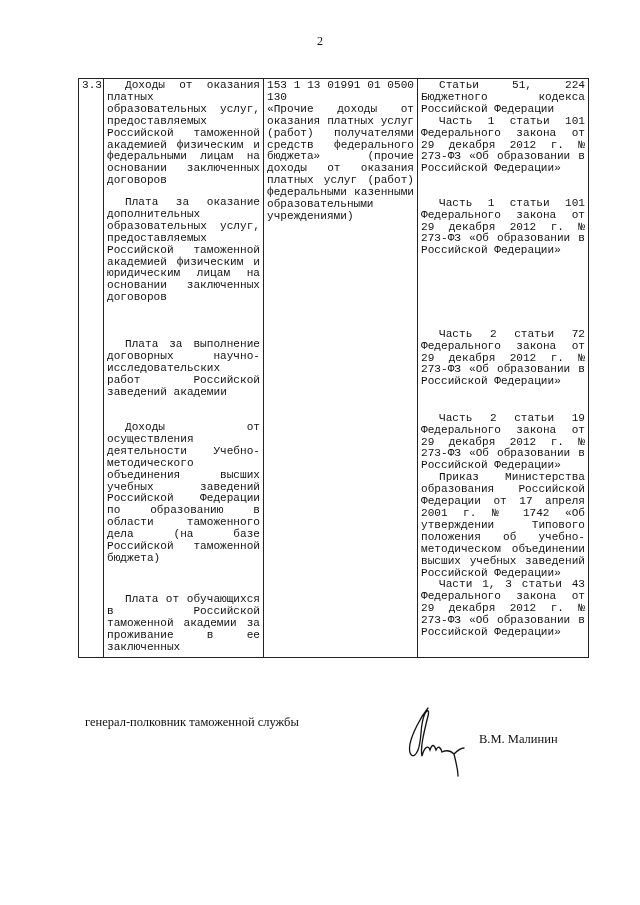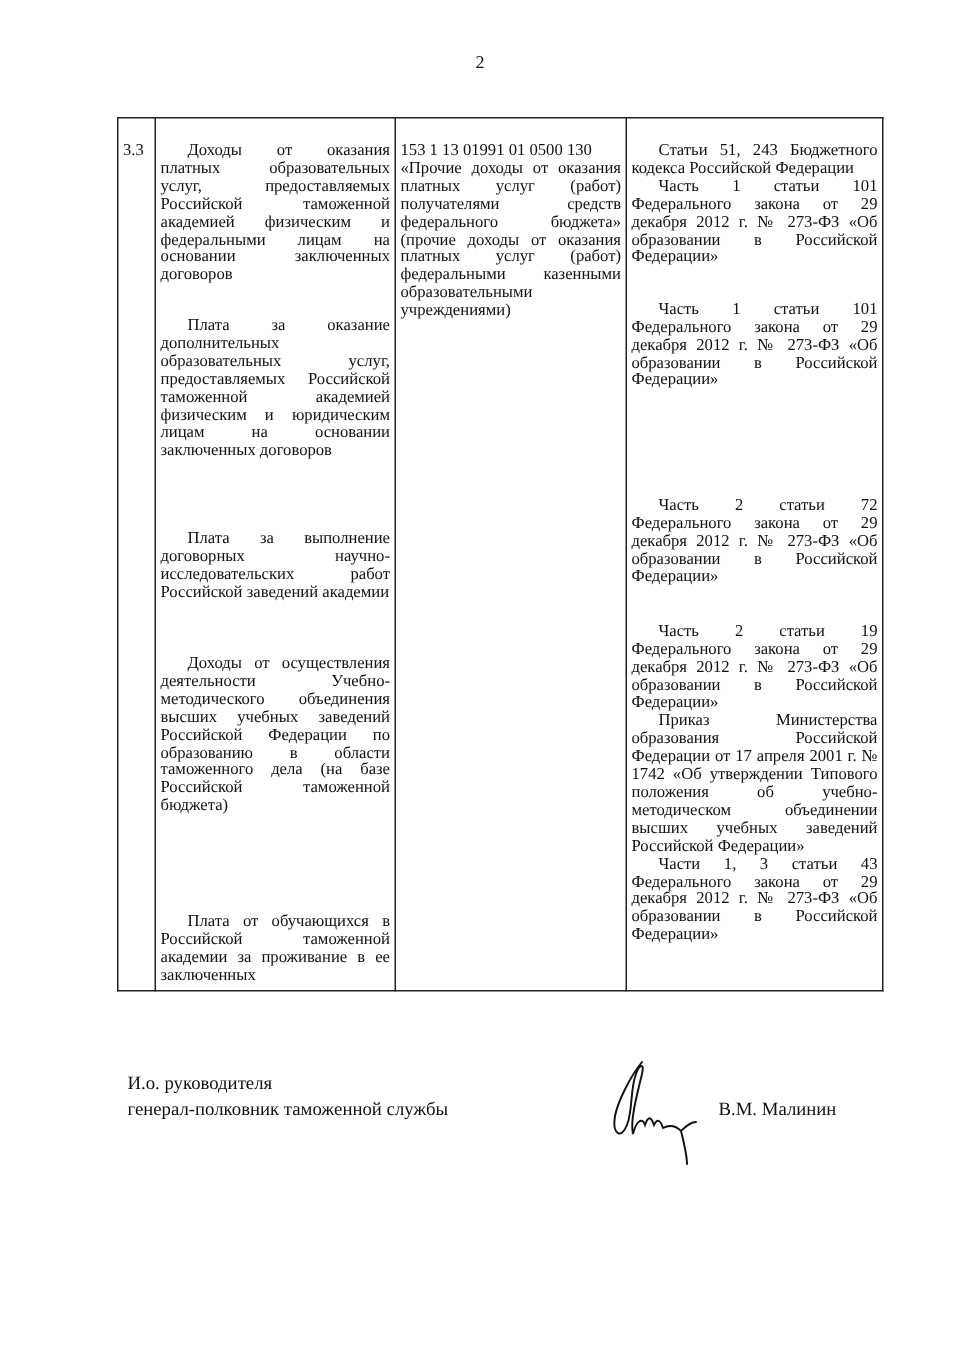--- a/index.html
+++ b/index.html
@@ -1,21 +1,21 @@
 <!DOCTYPE html>
 <html><head>
 <meta charset="utf-8">
 <style>
   html, body { margin:0; padding:0; background:#ffffff; }
   body { width:640px; height:905px; position:relative; overflow:hidden;
          font-family:"Liberation Serif","DejaVu Serif",serif; color:#111; }
   .page-num { position:absolute; top:34px; left:0; width:640px; text-align:center; font-size:12px; }
   table.main { position:absolute; left:78px; top:78px; width:510px; border-collapse:collapse;
                font-size:11.1px; line-height:11.9px; table-layout:fixed; }
-  table.main td { border:1.3px solid #222; vertical-align:top; padding:16px 3px 3px 3px; }
+  table.main td { border:1.3px solid #222; vertical-align:top; padding:1px 3px 3px 3px;font-family:Liberation Mono, monospace; }
   col.c1 { width:25px; } col.c2 { width:160px; } col.c3 { width:154px; } col.c4 { width:171px; }
   .blk { text-align:justify; text-align-last:left; text-indent:18px; }
   .num { text-indent:0; padding-left:2px; }
   .footer { position:absolute; left:85px; top:714px; font-size:12.5px; line-height:17px; }
   .name { position:absolute; left:479px; top:732px; font-size:12.5px; }
   .sig { position:absolute; left:398px; top:704px; width:72px; height:74px; }
 </style>
 </head>
 <body>
 
@@ -36,34 +36,33 @@
       <div class="blk" style="height:142px">Плата за оказание дополнительных образовательных услуг, предоставляемых Российской таможенной академией физическим и юридическим лицам на основании заключенных договоров</div>
       <div class="blk" style="height:83px">Плата за выполнение договорных научно-исследовательских работ Российской заведений академии</div>
       <div class="blk" style="height:172px">Доходы от осуществления деятельности Учебно-методического объединения высших учебных заведений Российской Федерации по образованию в области таможенного дела (на базе Российской таможенной бюджета)</div>
       <div class="blk">Плата от обучающихся в Российской таможенной академии за проживание в ее заключенных</div>
     </td>
     <td>
       <div style="text-align:justify">153 1 13 01991 01 0500 130</div>
       <div style="text-align:justify">«Прочие доходы от оказания платных услуг (работ) получателями средств федерального бюджета» (прочие доходы от оказания платных услуг (работ) федеральными казенными образовательными учреждениями)</div>
     </td>
     <td>
-      <div class="blk">Статьи 51, 243 Бюджетного кодекса Российской Федерации</div>
+      <div class="blk">Статьи 51, 224 Бюджетного кодекса Российской Федерации</div>
       <div class="blk" style="height:82px">Часть 1 статьи 101 Федерального закона от 29 декабря 2012 г. № 273-ФЗ «Об образовании в Российской Федерации»</div>
       <div class="blk" style="height:131px">Часть 1 статьи 101 Федерального закона от 29 декабря 2012 г. № 273-ФЗ «Об образовании в Российской Федерации»</div>
       <div class="blk" style="height:84px">Часть 2 статьи 72 Федерального закона от 29 декабря 2012 г. № 273-ФЗ «Об образовании в Российской Федерации»</div>
       <div class="blk">Часть 2 статьи 19 Федерального закона от 29 декабря 2012 г. № 273-ФЗ «Об образовании в Российской Федерации»</div>
       <div class="blk">Приказ Министерства образования Российской Федерации от 17 апреля 2001 г. № 1742 «Об утверждении Типового положения об учебно-методическом объединении высших учебных заведений Российской Федерации»</div>
       <div class="blk">Части 1, 3 статьи 43 Федерального закона от 29 декабря 2012 г. № 273-ФЗ «Об образовании в Российской Федерации»</div>
     </td>
   </tr>
 </tbody>
   </table>
 
 <div class="footer">
-  <div>И.о. руководителя</div>
   <div>генерал-полковник таможенной службы</div>
 </div>
 
 <svg class="sig" viewBox="0 0 72 74">
   <path d="M30 4 C22 14 14 30 12 40 C10 52 16 56 20 46 C24 36 22 22 26 12 C28 6 32 4 30 12 C26 28 22 44 24 52 C26 44 30 40 32 46 C34 40 36 40 38 46 C40 42 42 42 44 48 C48 46 52 46 56 50 C60 46 64 44 66 44 M56 50 C58 58 60 66 60 72" fill="none" stroke="#111" stroke-width="1.3" stroke-linecap="round"></path>
 </svg>
 
 <div class="name">В.М. Малинин</div>
 
 </body></html>

